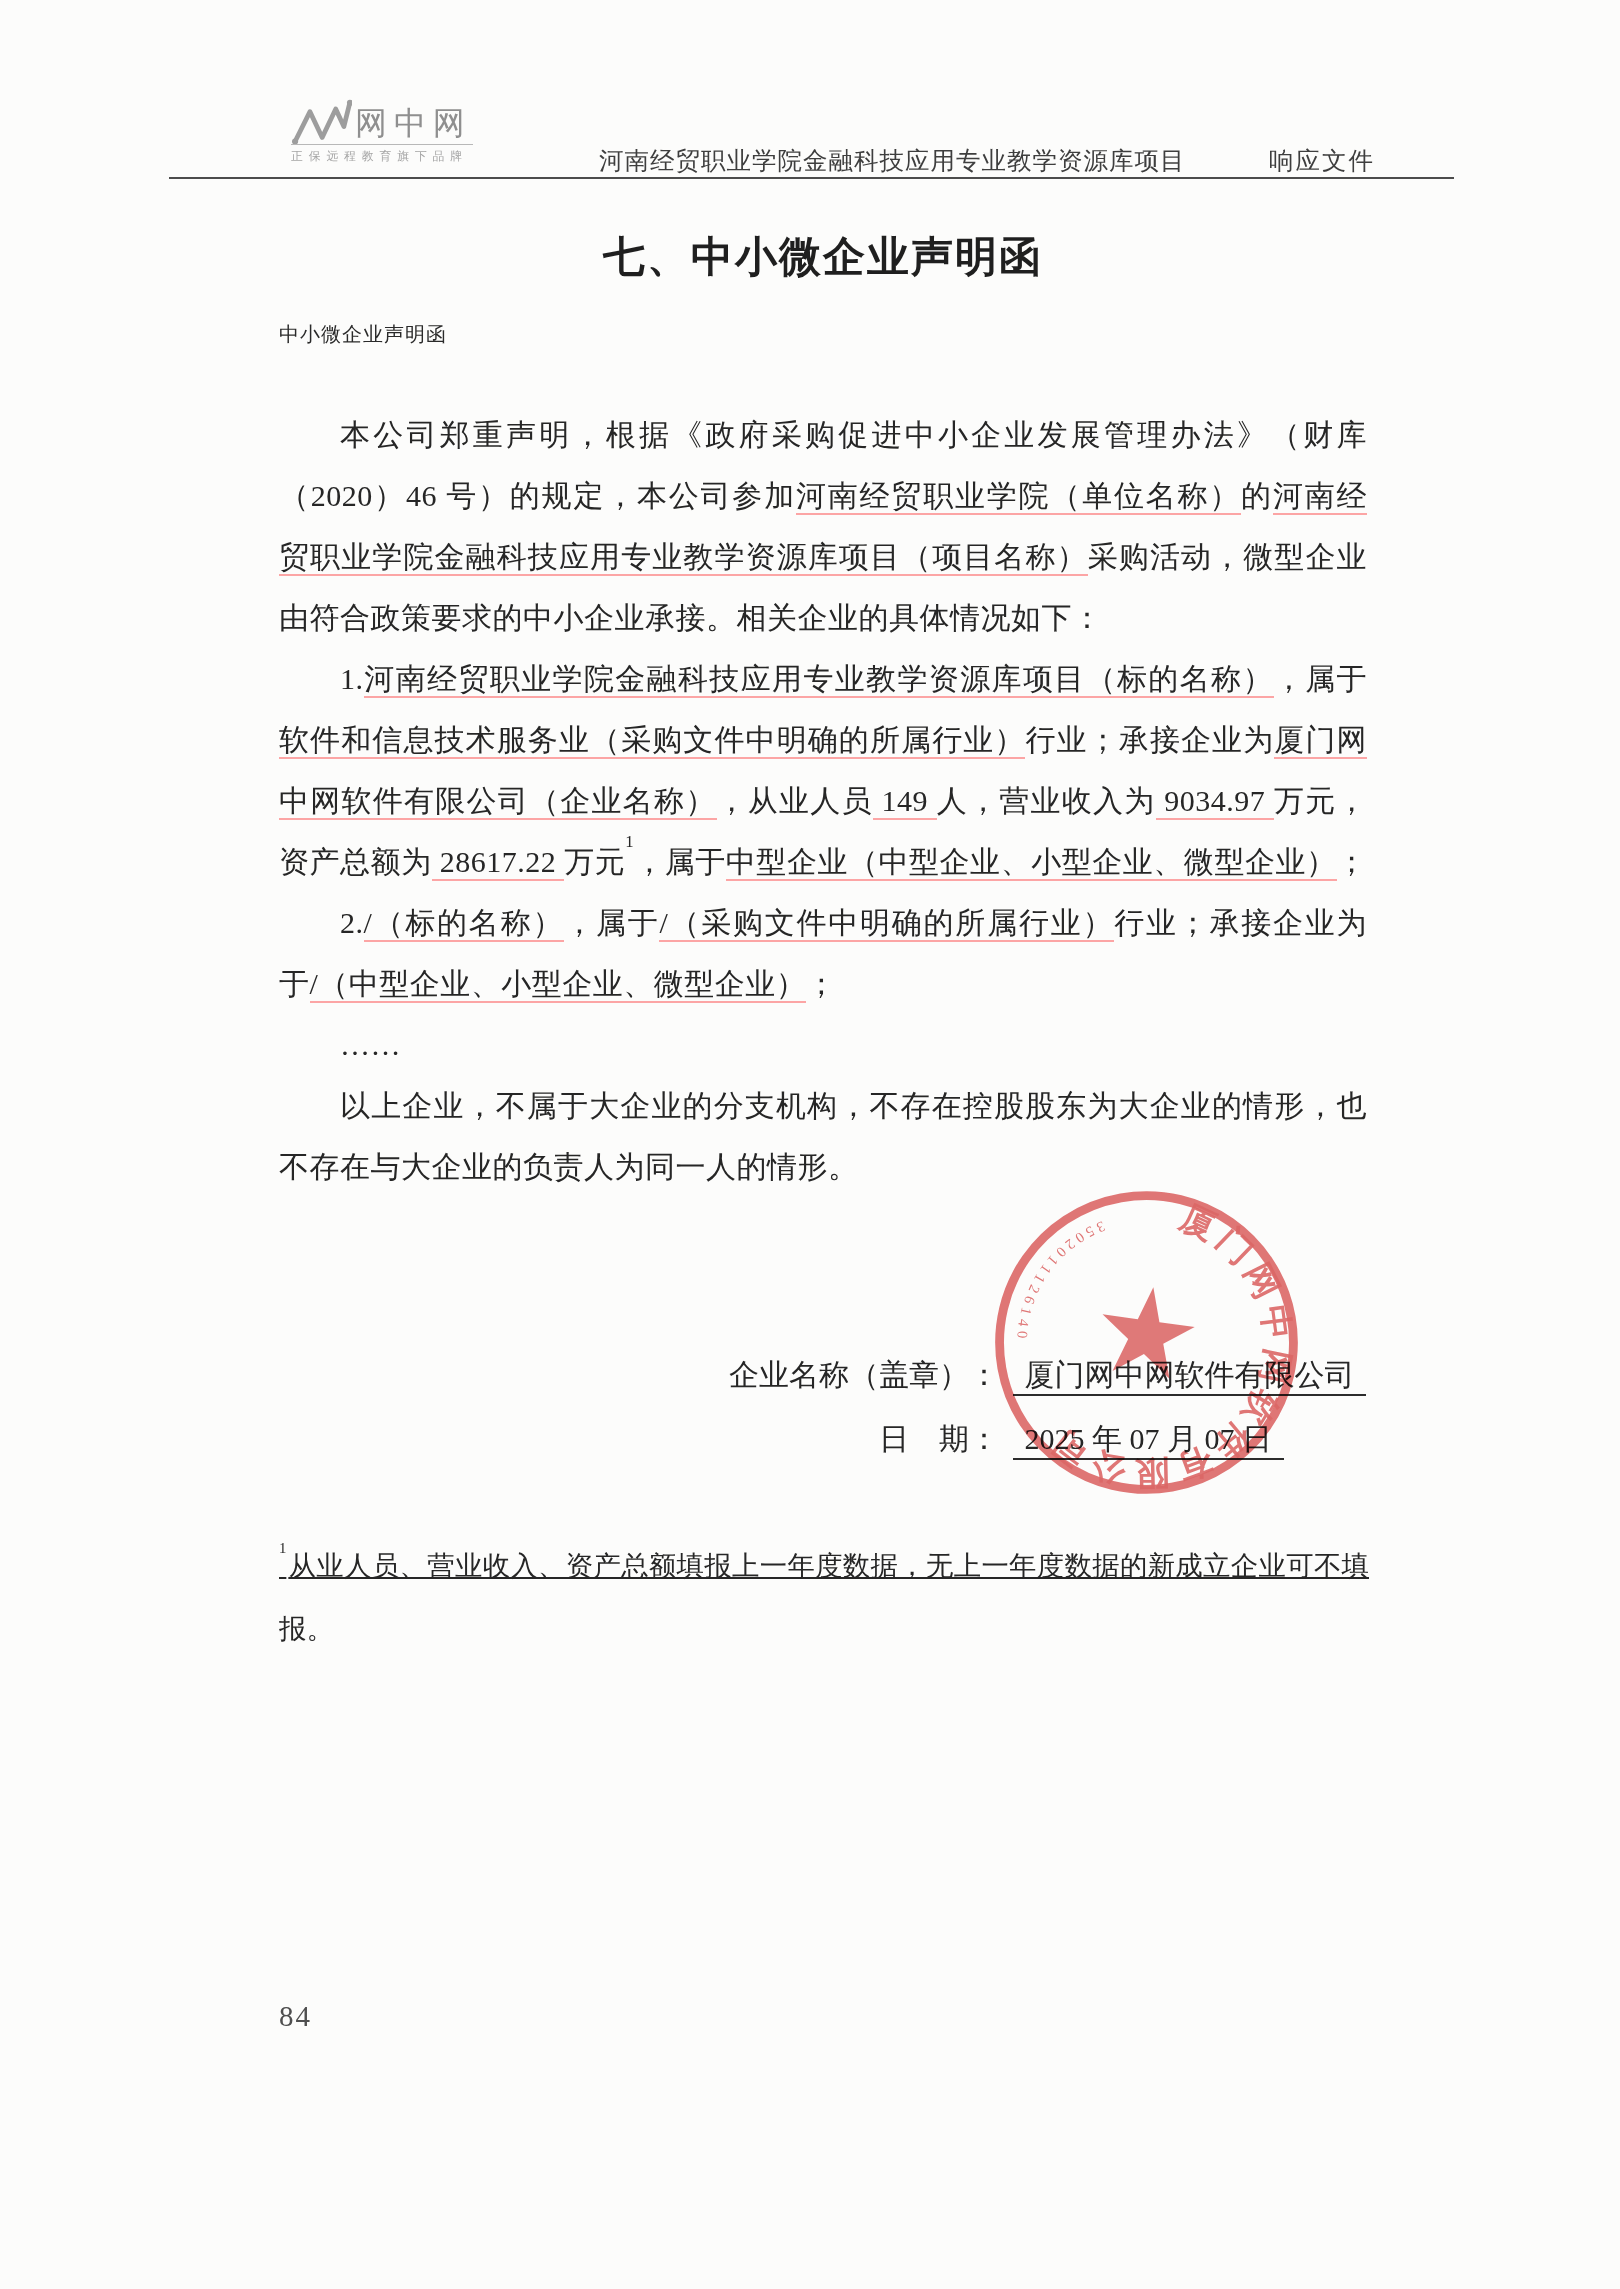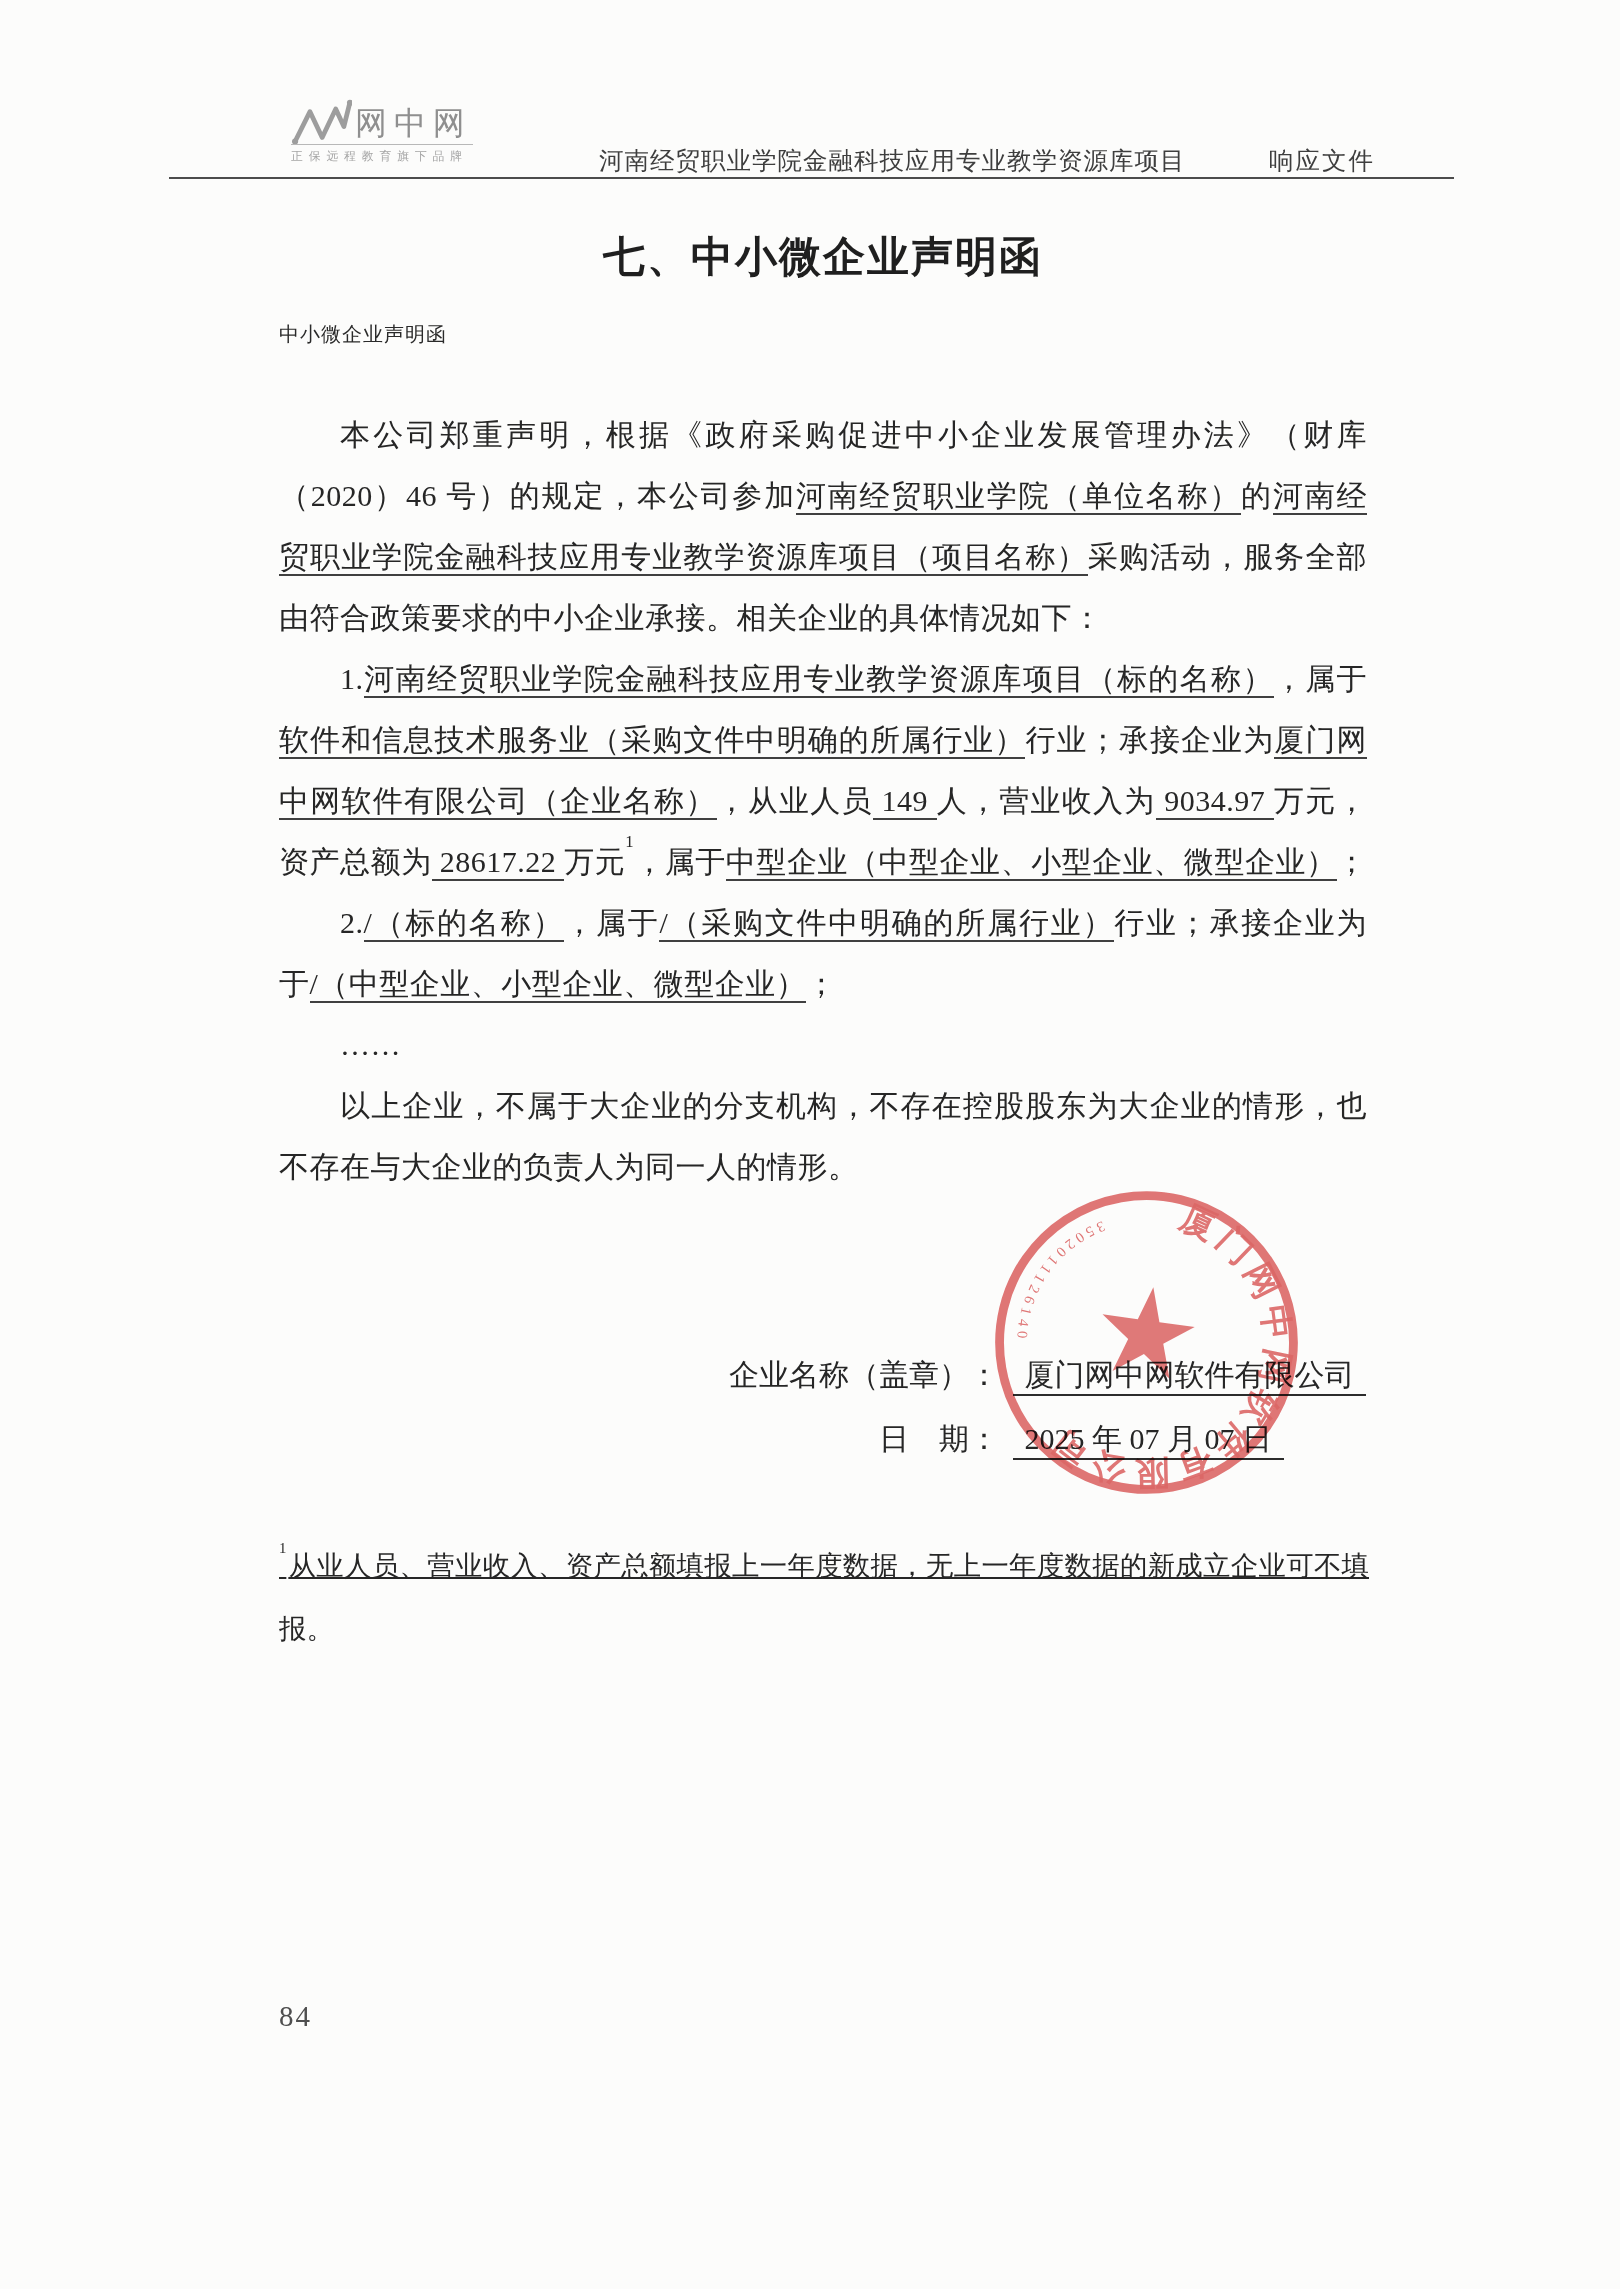--- a/index.html
+++ b/index.html
@@ -33,21 +33,21 @@
     font-size:20px;letter-spacing:1px;color:#2a2a2a;
   }
   
   .doc-body{position:absolute;left:279px;top:404px;width:1088px;font-size:30px;}
   .doc-line{
     height:61px;line-height:61px;white-space:nowrap;letter-spacing:0.5px;
     text-align:left;
   }
   .doc-line.fill{text-align:justify;text-align-last:justify;text-justify:inter-character;}
   .doc-line.indent{padding-left:61px;}
-  .doc-line .u, .u{border-bottom:2px solid #404040;padding-bottom:1px;}
+  .doc-line .u, .u{border-bottom:2px solid #fca5a5;padding-bottom:1px;}
   sup{font-size:16.7px;position:relative;top:-13.7px;line-height:0;}
   
   .sig-line1{position:absolute;left:729px;top:1354px;font-size:30px;line-height:41px;white-space:nowrap;}
   .sig-line2{position:absolute;left:879px;top:1418px;font-size:30px;line-height:41px;white-space:nowrap;}
   .sig-underline{border-bottom:2px solid #2c2c2c;padding:0 11.8px 2.9px 11.8px;margin-left:13.7px;}
   
   .footnote{position:absolute;left:279px;top:1535px;width:1090px;font-size:27.4px;}
   .footnote .fline{height:63px;line-height:63px;white-space:nowrap;}
   .footnote .fline.fill{text-align:justify;text-align-last:justify;text-justify:inter-character;text-decoration:underline;}
   .footnote sup{font-size:14.7px;top:-11.8px;margin-right:2px;}
@@ -80,21 +80,21 @@
   <div class="header-title">河南经贸职业学院金融科技应用专业教学资源库项目</div>
   <div class="header-doctype">响应文件</div>
   <div class="header-rule"></div>
 
   <div class="doc-title">七、中小微企业声明函</div>
   <div class="doc-subtitle">中小微企业声明函</div>
 
   <div class="doc-body">
       <div class="doc-line fill indent"><span>本公司郑重声明，根据《政府采购促进中小企业发展管理办法》（财库</span></div>
       <div class="doc-line fill"><span>（2020）46 号）的规定，本公司参加</span><span class="u">河南经贸职业学院（单位名称）</span><span>的</span><span class="u">河南经</span></div>
-      <div class="doc-line fill"><span class="u">贸职业学院金融科技应用专业教学资源库项目（项目名称）</span><span>采购活动，服务全部</span></div>
+      <div class="doc-line fill"><span class="u">贸职业学院金融科技应用专业教学资源库项目（项目名称）</span><span>采购活动，微型企业</span></div>
       <div class="doc-line"><span>由符合政策要求的中小企业承接。相关企业的具体情况如下：</span></div>
       <div class="doc-line fill indent"><span>1.</span><span class="u">河南经贸职业学院金融科技应用专业教学资源库项目（标的名称）</span><span>，属于</span></div>
       <div class="doc-line fill"><span class="u">软件和信息技术服务业（采购文件中明确的所属行业）</span><span>行业；承接企业为</span><span class="u">厦门网</span></div>
       <div class="doc-line fill"><span class="u">中网软件有限公司（企业名称）</span><span>，从业人员</span><span class="u"> 149 </span><span>人，营业收入为</span><span class="u"> 9034.97 </span><span>万元，</span></div>
       <div class="doc-line fill"><span>资产总额为</span><span class="u"> 28617.22 </span><span>万元</span><sup>1</sup><span>，属于</span><span class="u">中型企业（中型企业、小型企业、微型企业）</span><span>；</span></div>
       <div class="doc-line fill indent"><span>2.</span><span class="u">/（标的名称）</span><span>，属于</span><span class="u">/（采购文件中明确的所属行业）</span><span>行业；承接企业为</span></div>
       <div class="doc-line"><span>于</span><span class="u">/（中型企业、小型企业、微型企业）</span><span>；</span></div>
       <div class="doc-line indent"><span>……</span></div>
       <div class="doc-line fill indent"><span>以上企业，不属于大企业的分支机构，不存在控股股东为大企业的情形，也</span></div>
       <div class="doc-line"><span>不存在与大企业的负责人为同一人的情形。</span></div>

